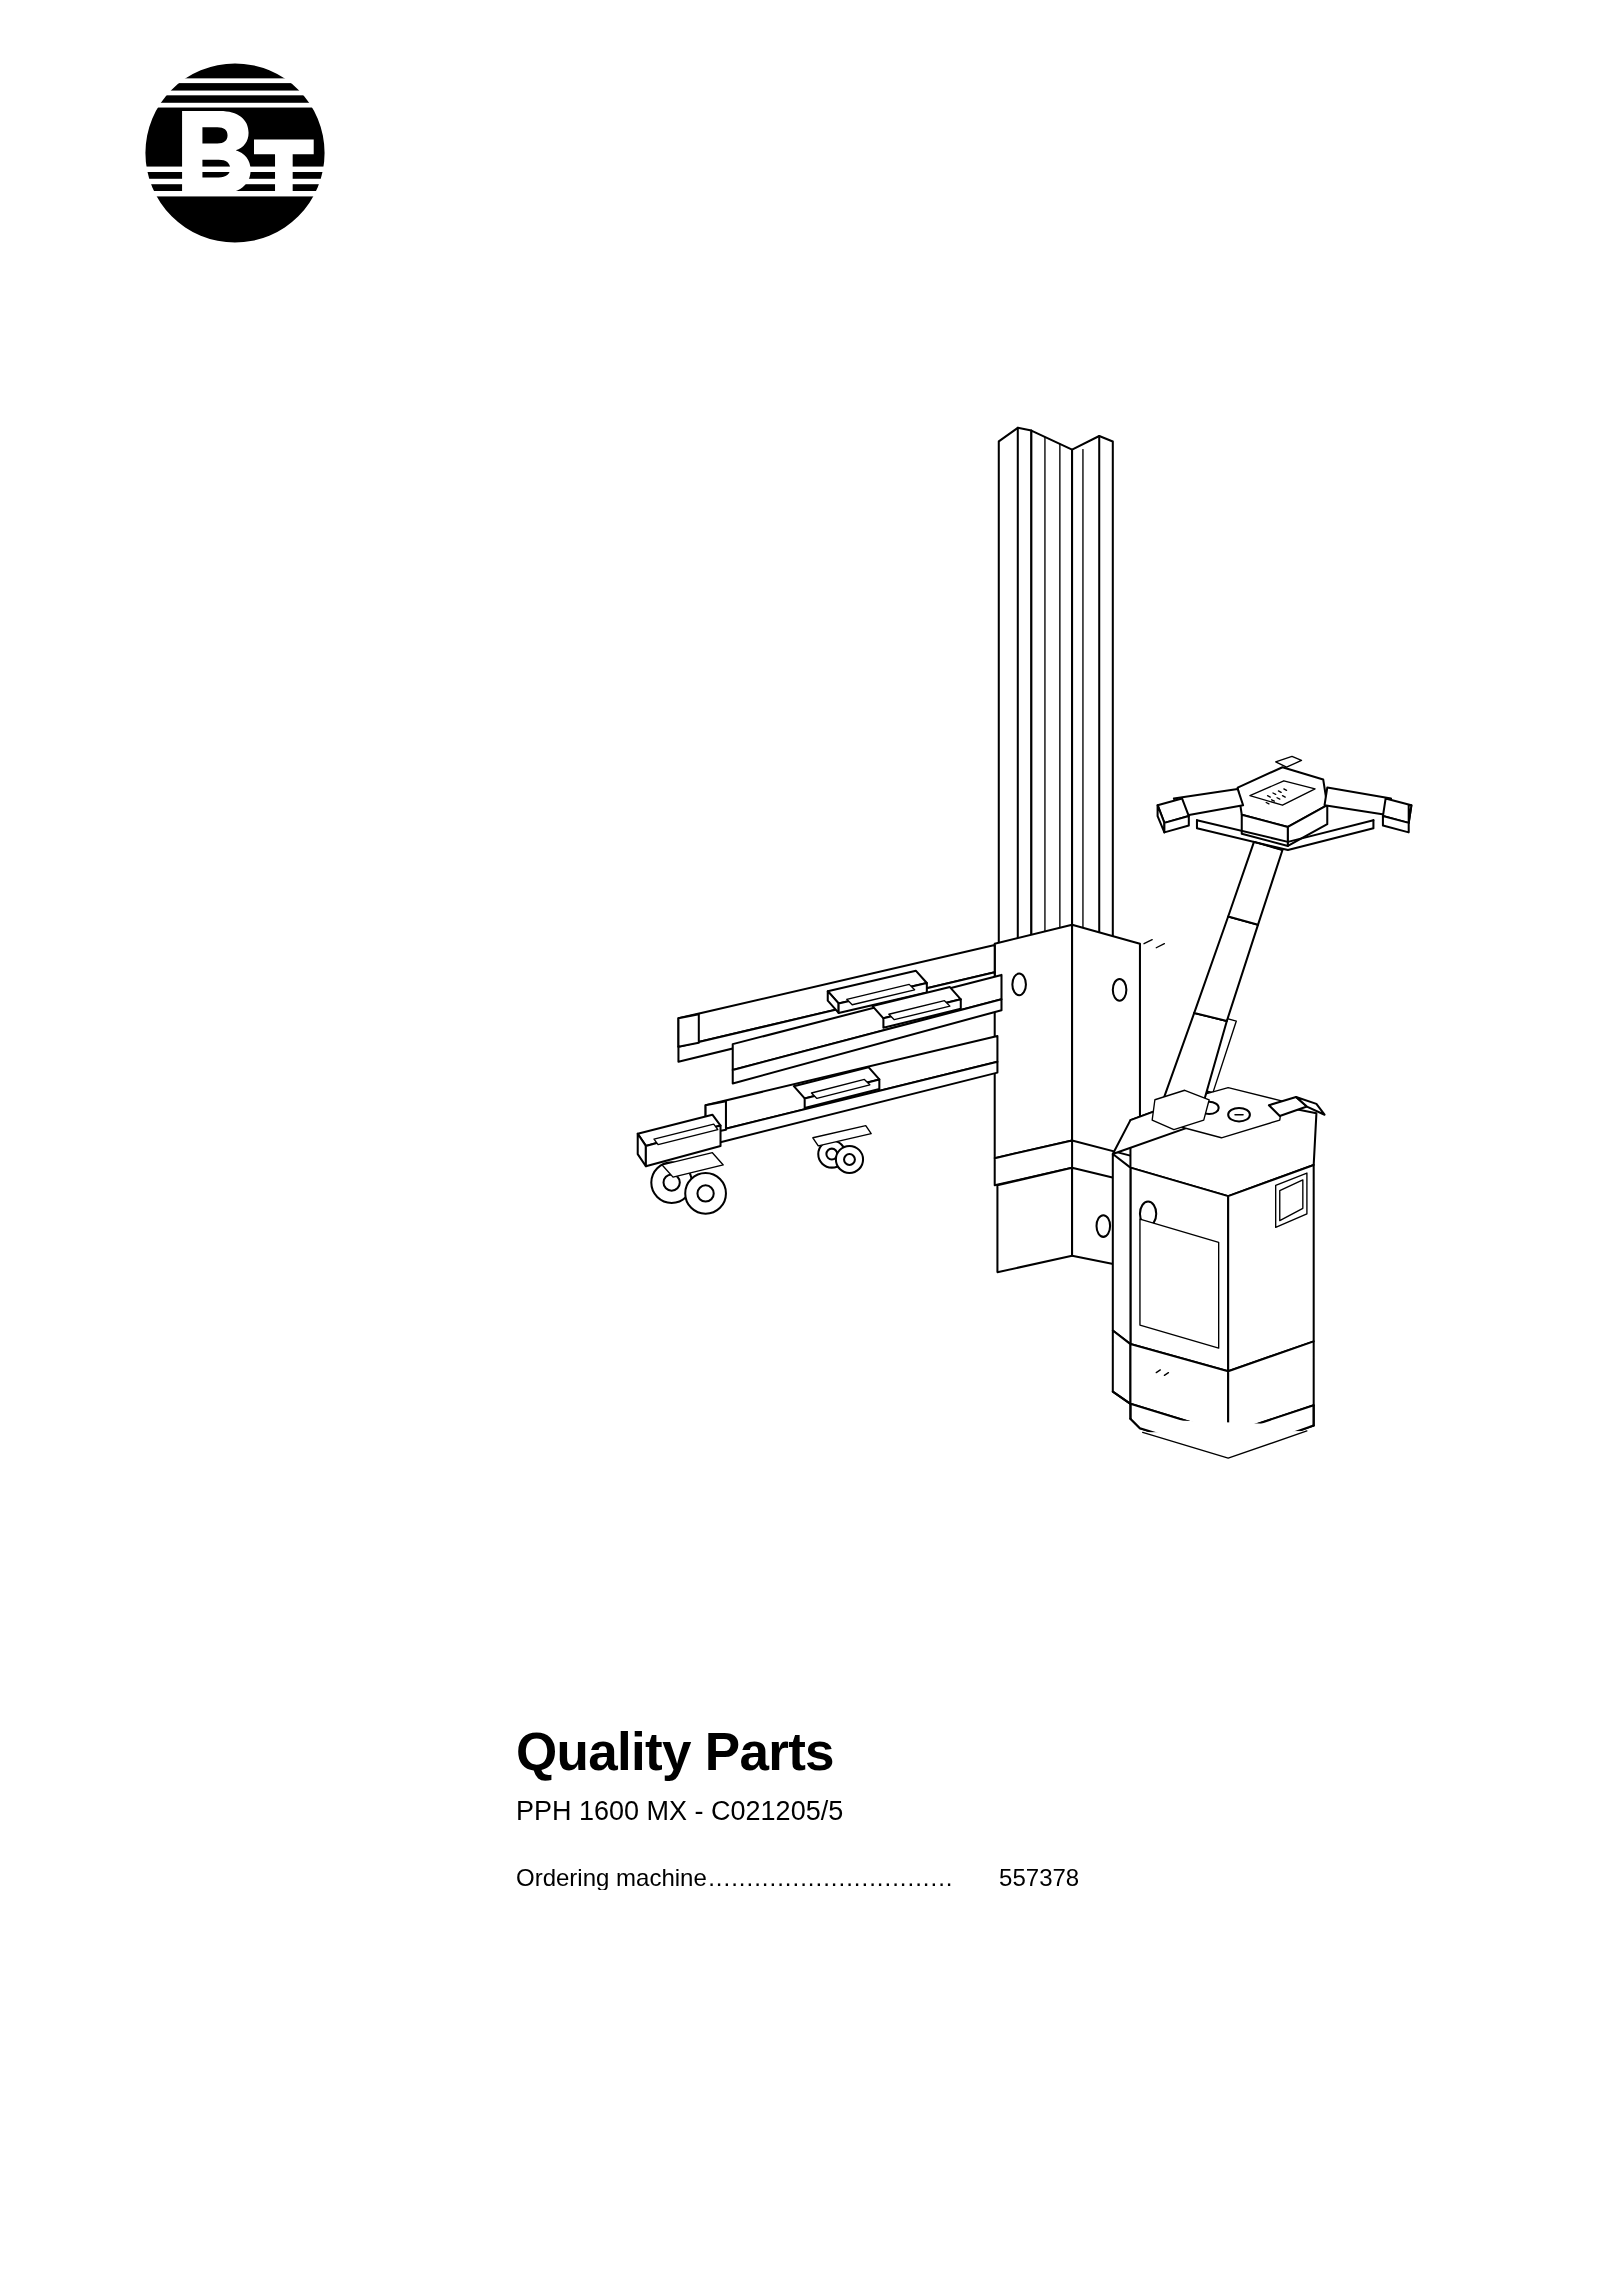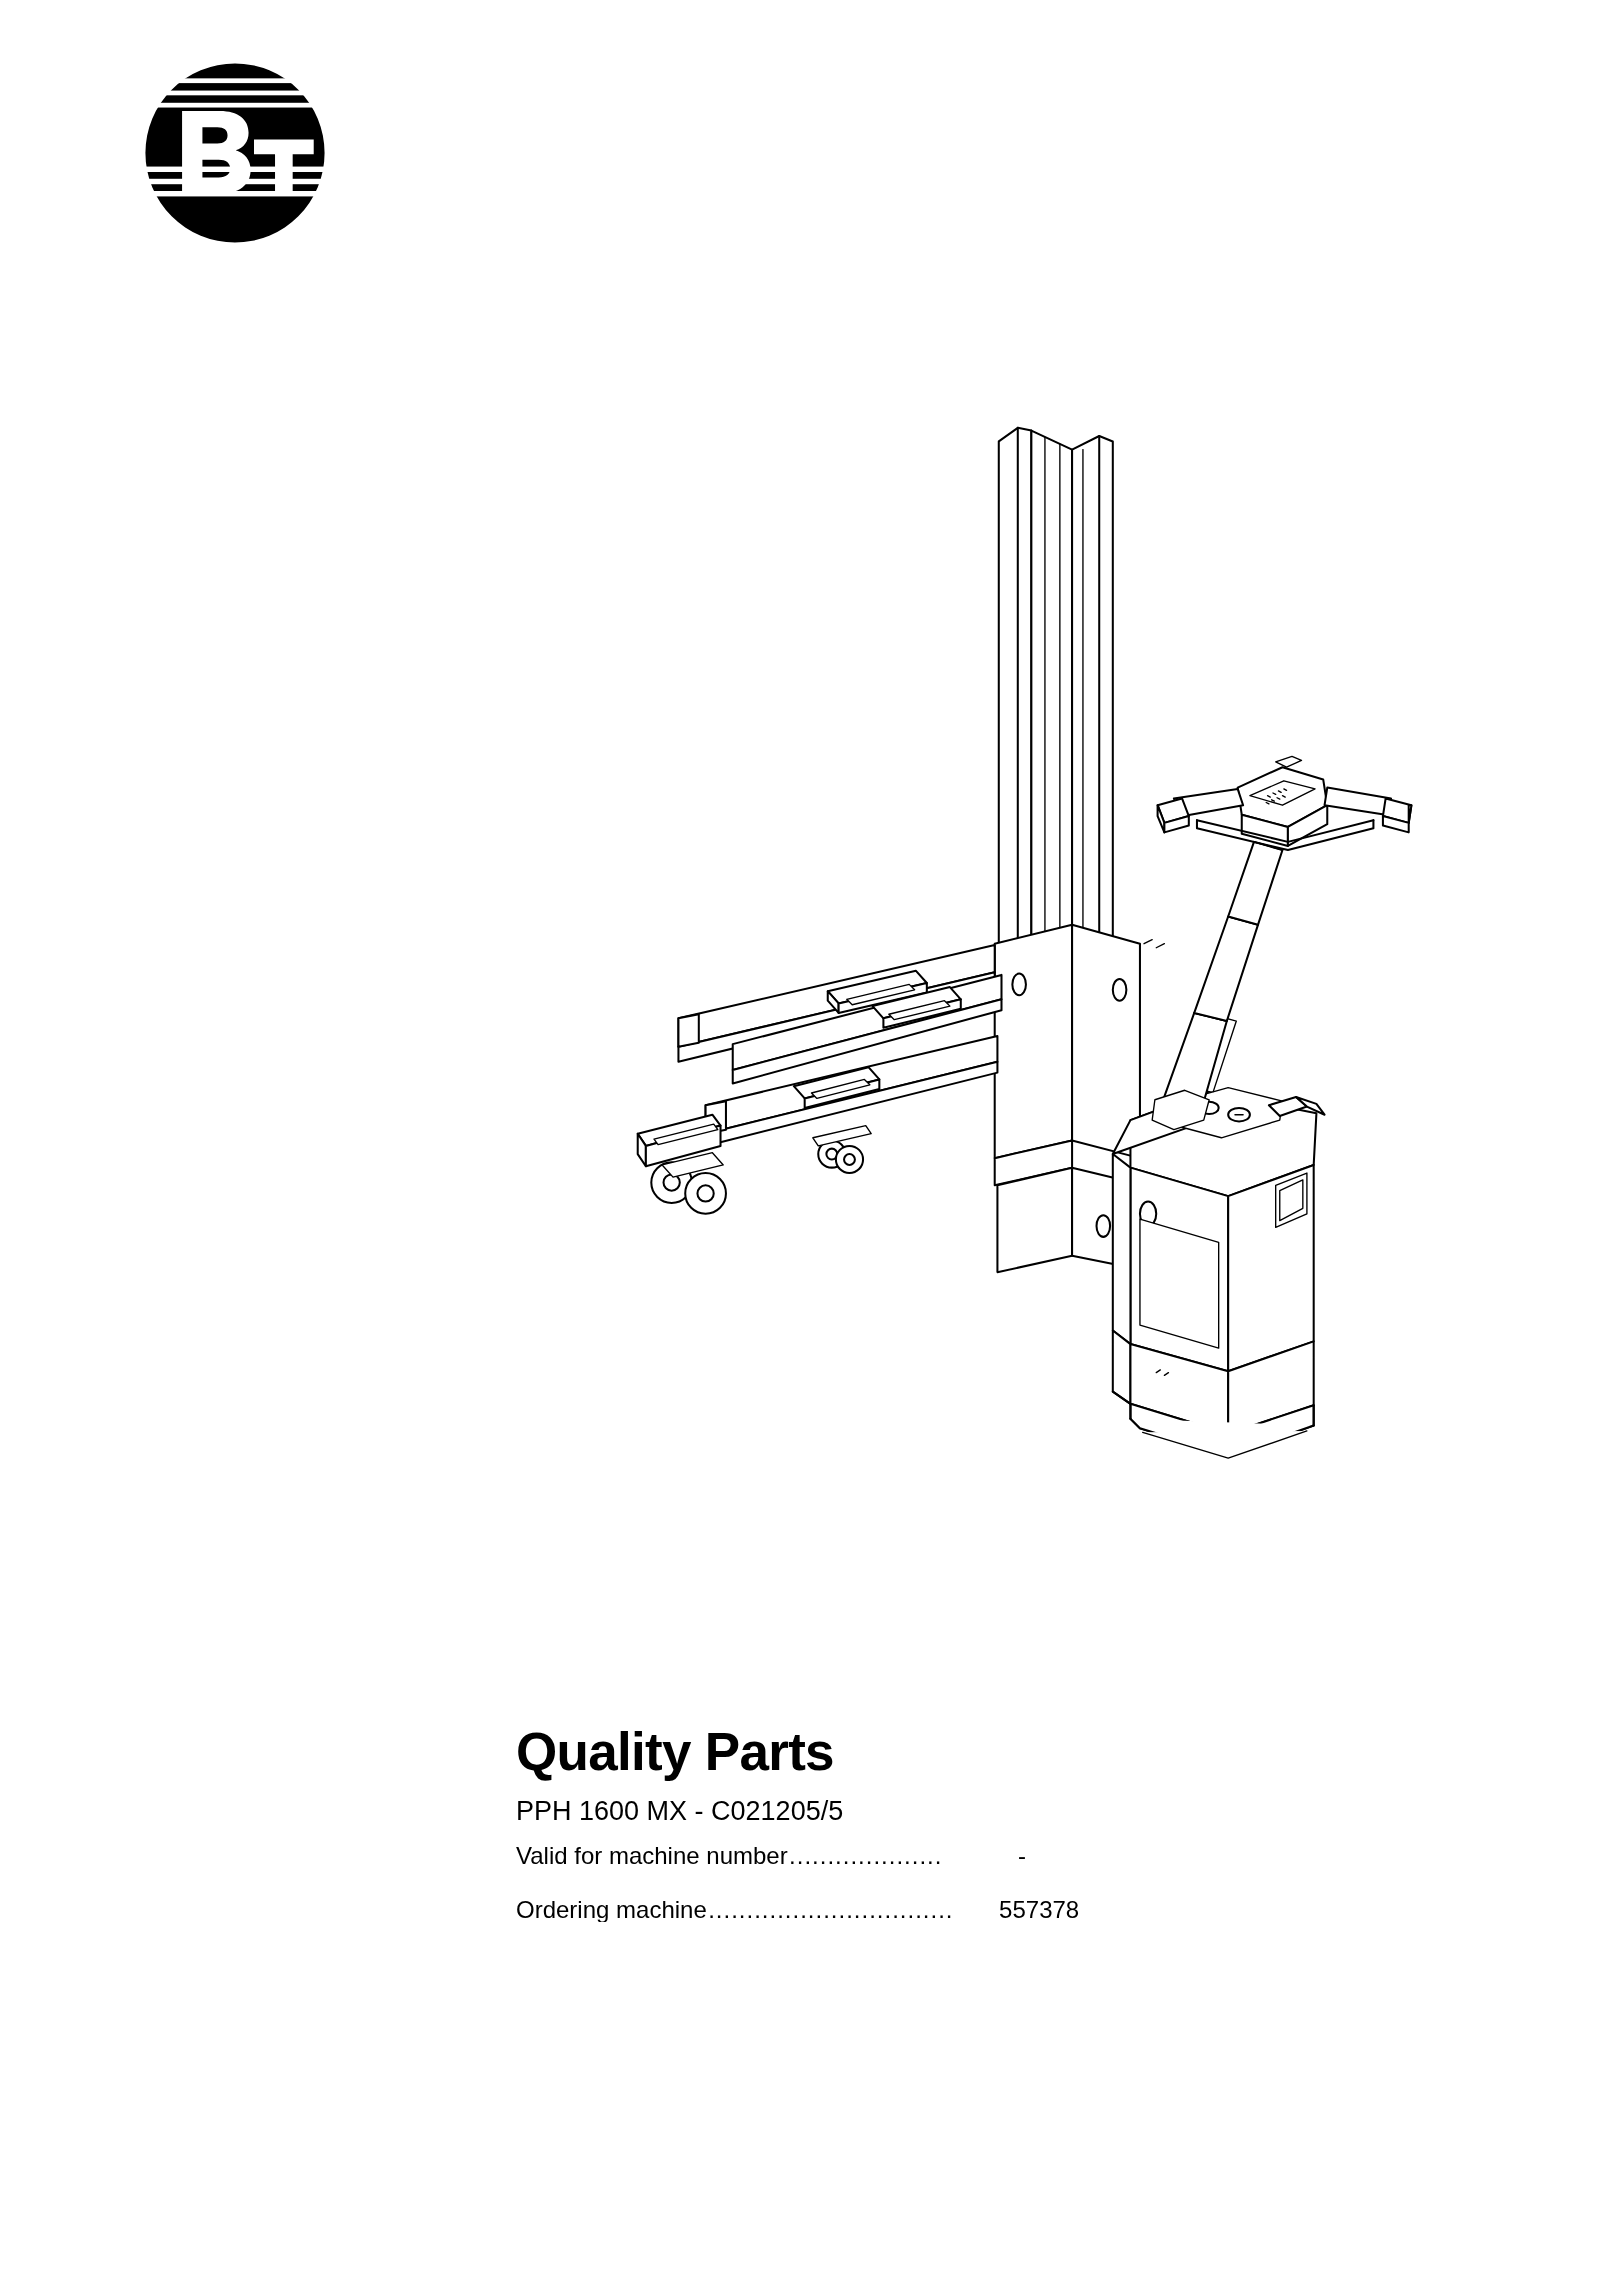--- a/index.html
+++ b/index.html
@@ -50,21 +50,21 @@
   }
   .doc-title {
     font-size: 53px;
     font-weight: bold;
     letter-spacing: -0.7px;
     margin: 0 0 20.4px 0;
     line-height: 1.0;
   }
   .doc-subtitle {
     font-size: 27px;
-    margin: 0 0 12px 0;
+    margin: 0 0 34px 0;
     line-height: 1.0;
   }
   .field-list {
     font-size: 24px;
     line-height: 1.0;
   }
   .field-row {
     display: flex;
     align-items: flex-end;
     margin-bottom: 23px;
@@ -292,27 +292,20 @@
     </svg>
   </div>
 
   <div class="title-block">
 
     <div class="doc-title">Quality Parts</div>
     <div class="doc-subtitle">PPH 1600 MX - C021205/5</div>
 
     <div class="field-list">
 
-      <div class="field-row">
-        <span class="field-label">
-          <span class="lbl-text">Valid for machine number</span>
-          <span class="dots">....................</span>
-        </span>
-        <span class="field-value dash-value">-</span>
-      </div>
 
 
       <div class="field-row">
         <span class="field-label">
           <span class="lbl-text">Ordering machine </span>
           <span class="dots">................................</span>
         </span>
         <span class="field-value">557378</span>
       </div>
 

